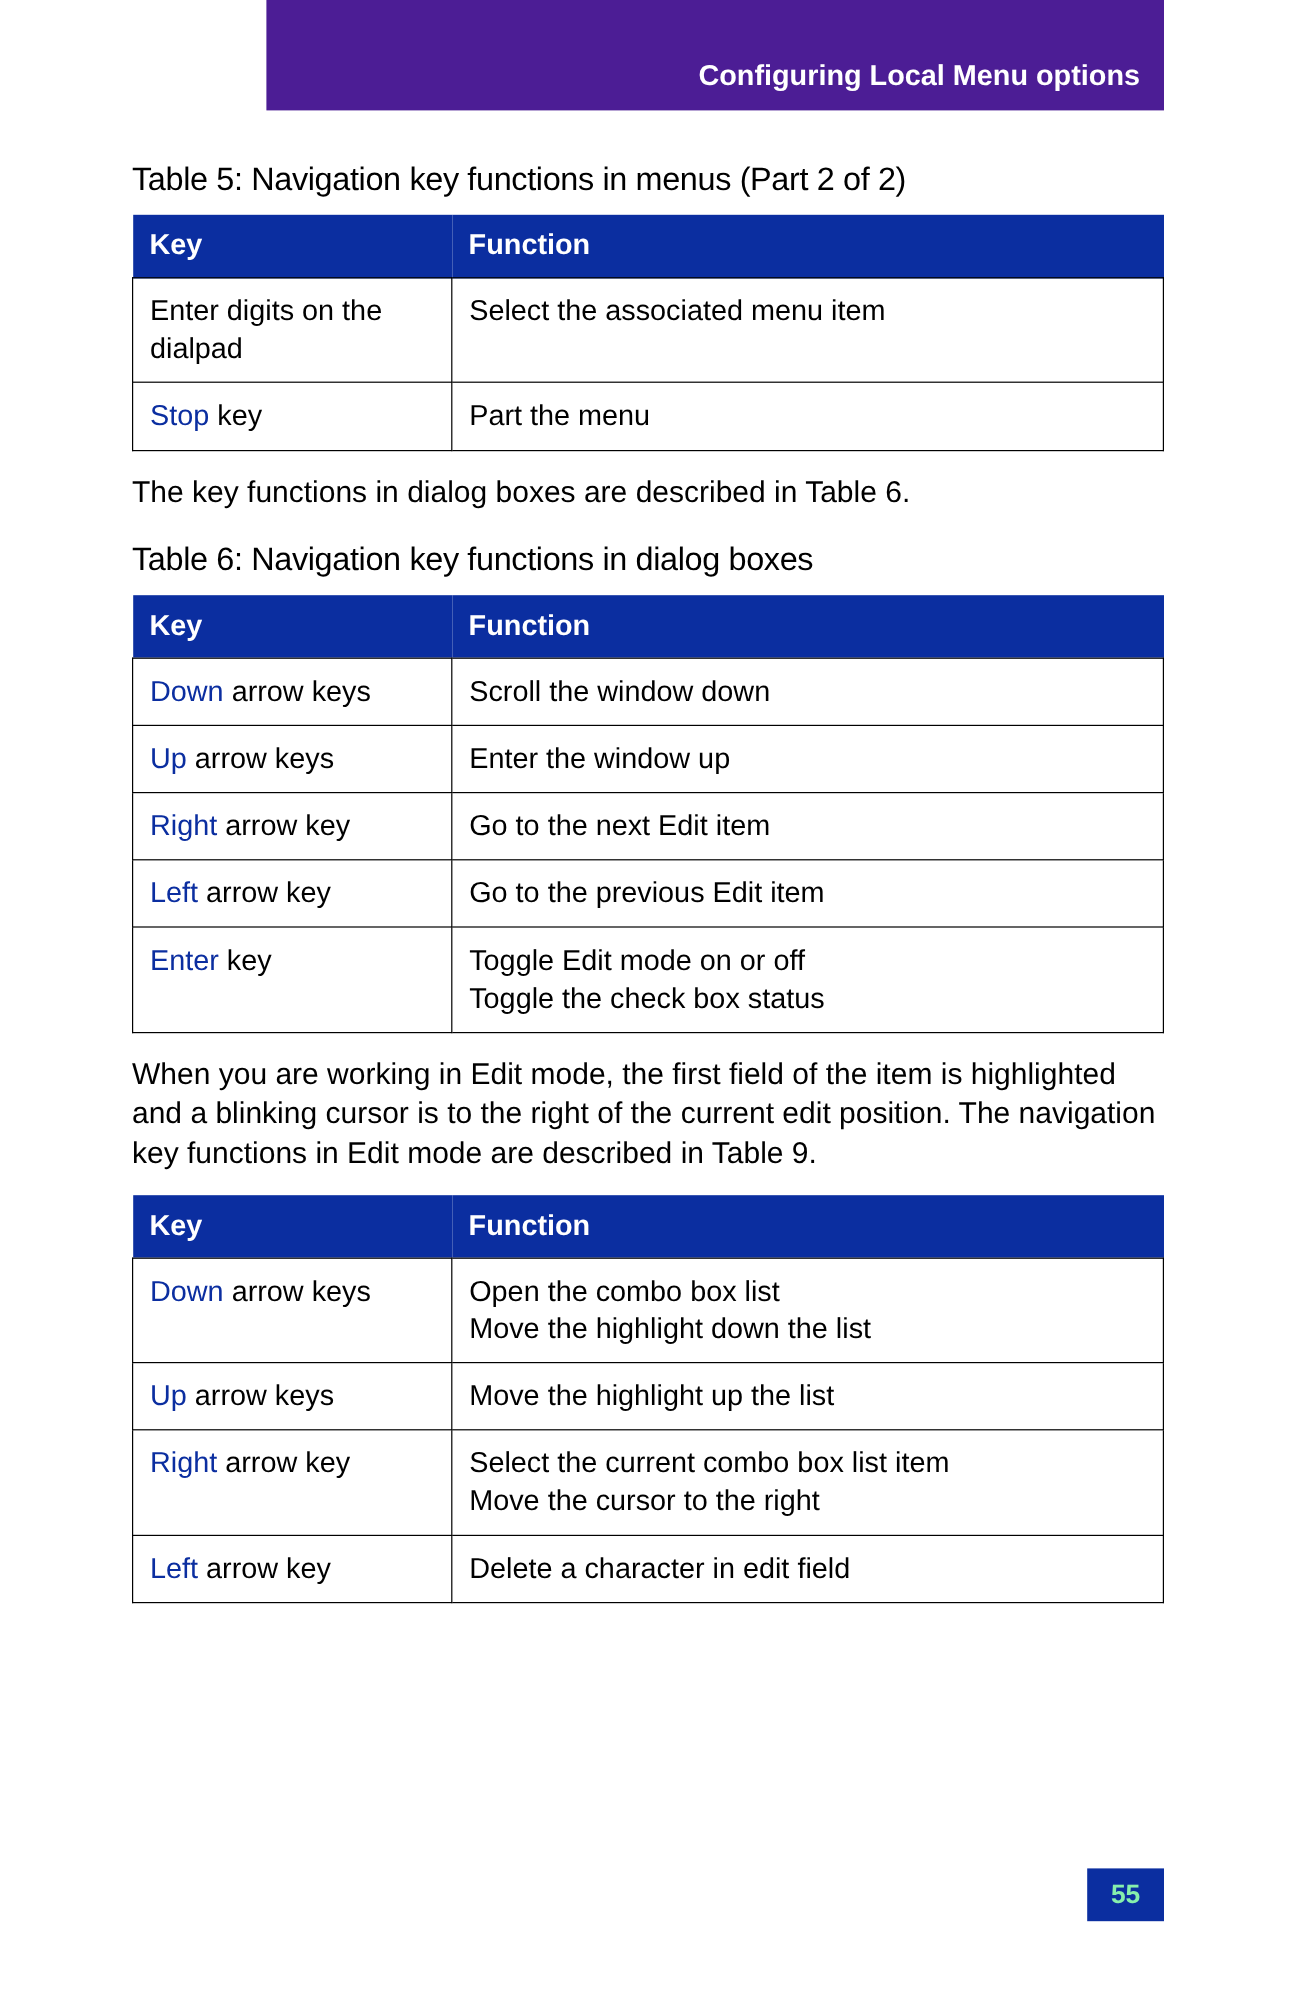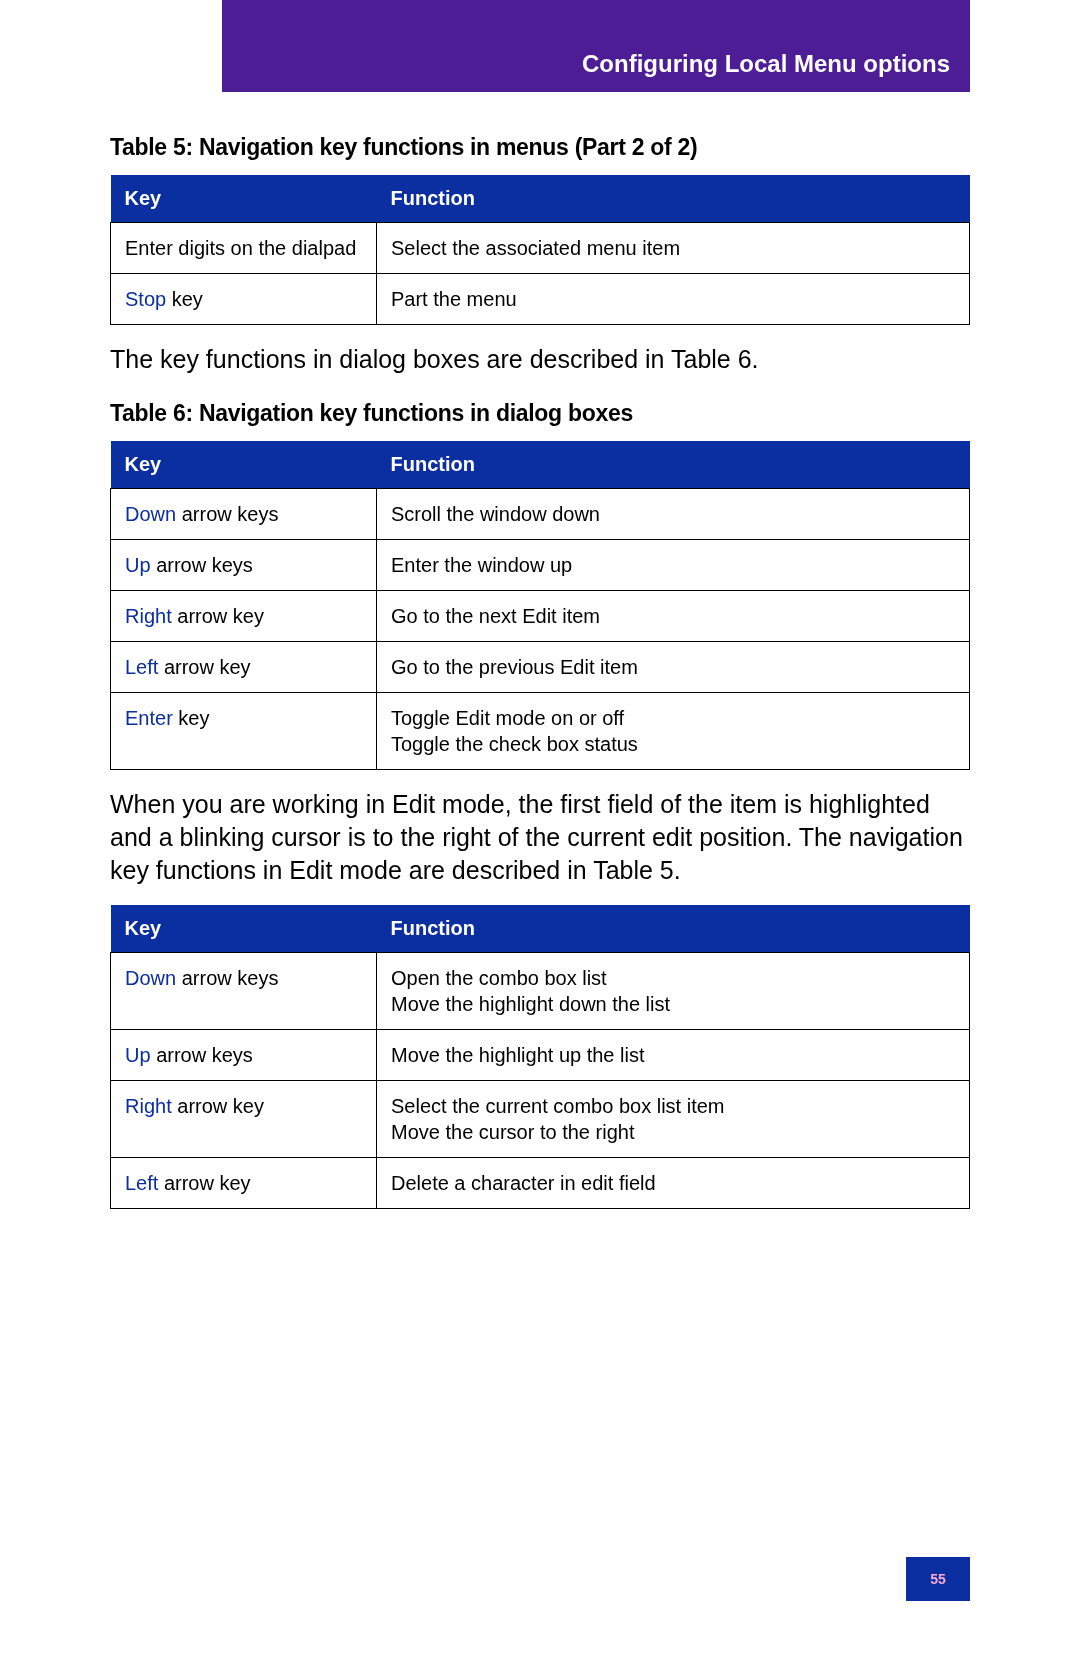--- a/index.html
+++ b/index.html
@@ -32,34 +32,34 @@
     padding: 0 20px 14px 20px;
     box-sizing: border-box;
   }
   .content {
     position: absolute;
     top: 110px;
     left: 110px;
     right: 110px;
   }
   .caption {
-    font-weight: bold;
-    font-size: 23px;
+    font-weight: normal;
+    font-size: 27px;
     margin: 24px 0 14px 0;
     letter-spacing: -0.3px;
   }
   .body-text {
     font-size: 25px;
     line-height: 1.32;
     margin: 18px 0 18px 0;
   }
   table {
     width: 100%;
     border-collapse: collapse;
-    font-size: 20px;
+    font-size: 24px;
   }
   thead th {
     background: #0b2ea0;
     color: #fff;
     text-align: left;
     font-weight: bold;
     padding: 12px 14px;
     border: none;
   }
   tbody td {
@@ -76,23 +76,23 @@
     color: #0b2ea0;
     font-weight: normal;
   }
   .page-badge {
     position: absolute;
     bottom: 68px;
     right: 110px;
     width: 64px;
     height: 44px;
     background: #0b2ea0;
-    color: #f9a8d4;
+    color: #86efac;
     font-weight: bold;
-    font-size: 14px;
+    font-size: 22px;
     display: flex;
     align-items: center;
     justify-content: center;
   }
   thead th:first-child { width: 238px; }
   tbody tr td:first-child { border-left: 1px solid #000; }
   tbody tr td:last-child  { border-right: 1px solid #000; margin-top: 48px; }
   tbody tr:last-child td  { border-bottom: 1px solid #000; }
 </style>
 </head>
@@ -153,21 +153,21 @@
             <td class="keycol"><span class="kw">Left</span><span> arrow key</span></td>
             <td>Go to the previous Edit item</td>
           </tr>
           <tr>
             <td class="keycol"><span class="kw">Enter</span><span> key</span></td>
             <td>Toggle Edit mode on or off<br>Toggle the check box status</td>
           </tr>
         </tbody>
     </table>
 
-    <div class="body-text">When you are working in Edit mode, the first field of the item is highlighted and a blinking cursor is to the right of the current edit position. The navigation key functions in Edit mode are described in Table 5.</div>
+    <div class="body-text">When you are working in Edit mode, the first field of the item is highlighted and a blinking cursor is to the right of the current edit position. The navigation key functions in Edit mode are described in Table 9.</div>
 
     <table>
       <thead>
         <tr>
           <th>Key</th>
           <th>Function</th>
         </tr>
       </thead>
       <tbody>
           <tr>

